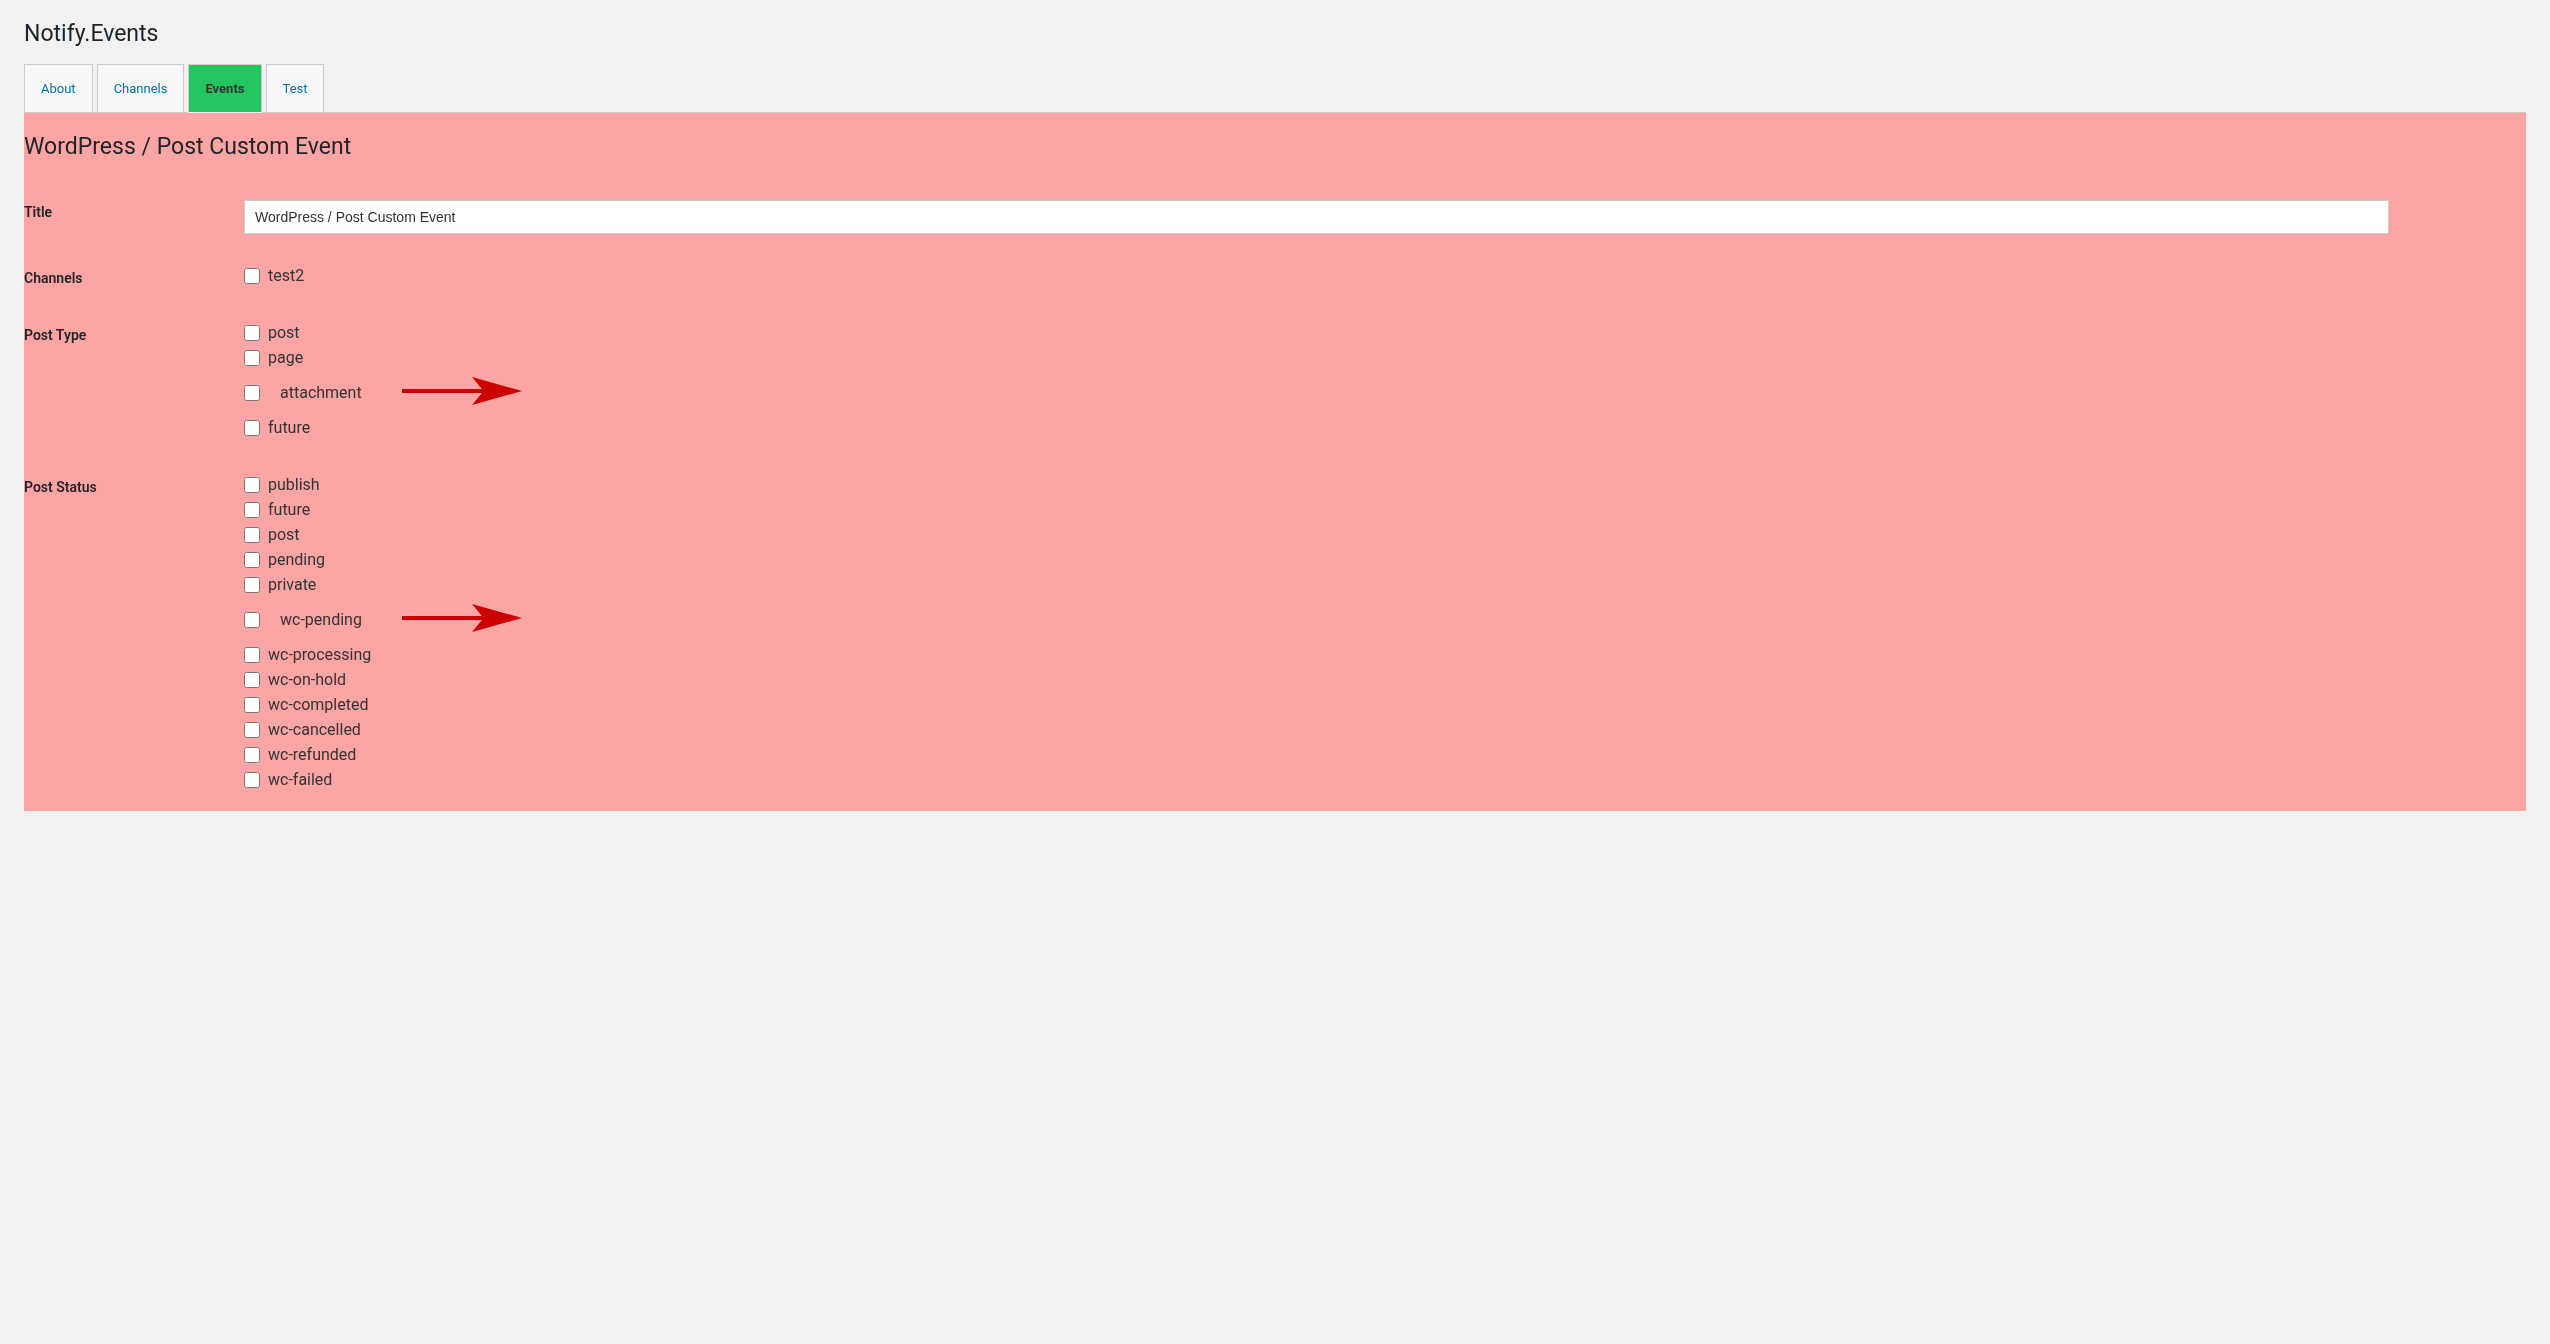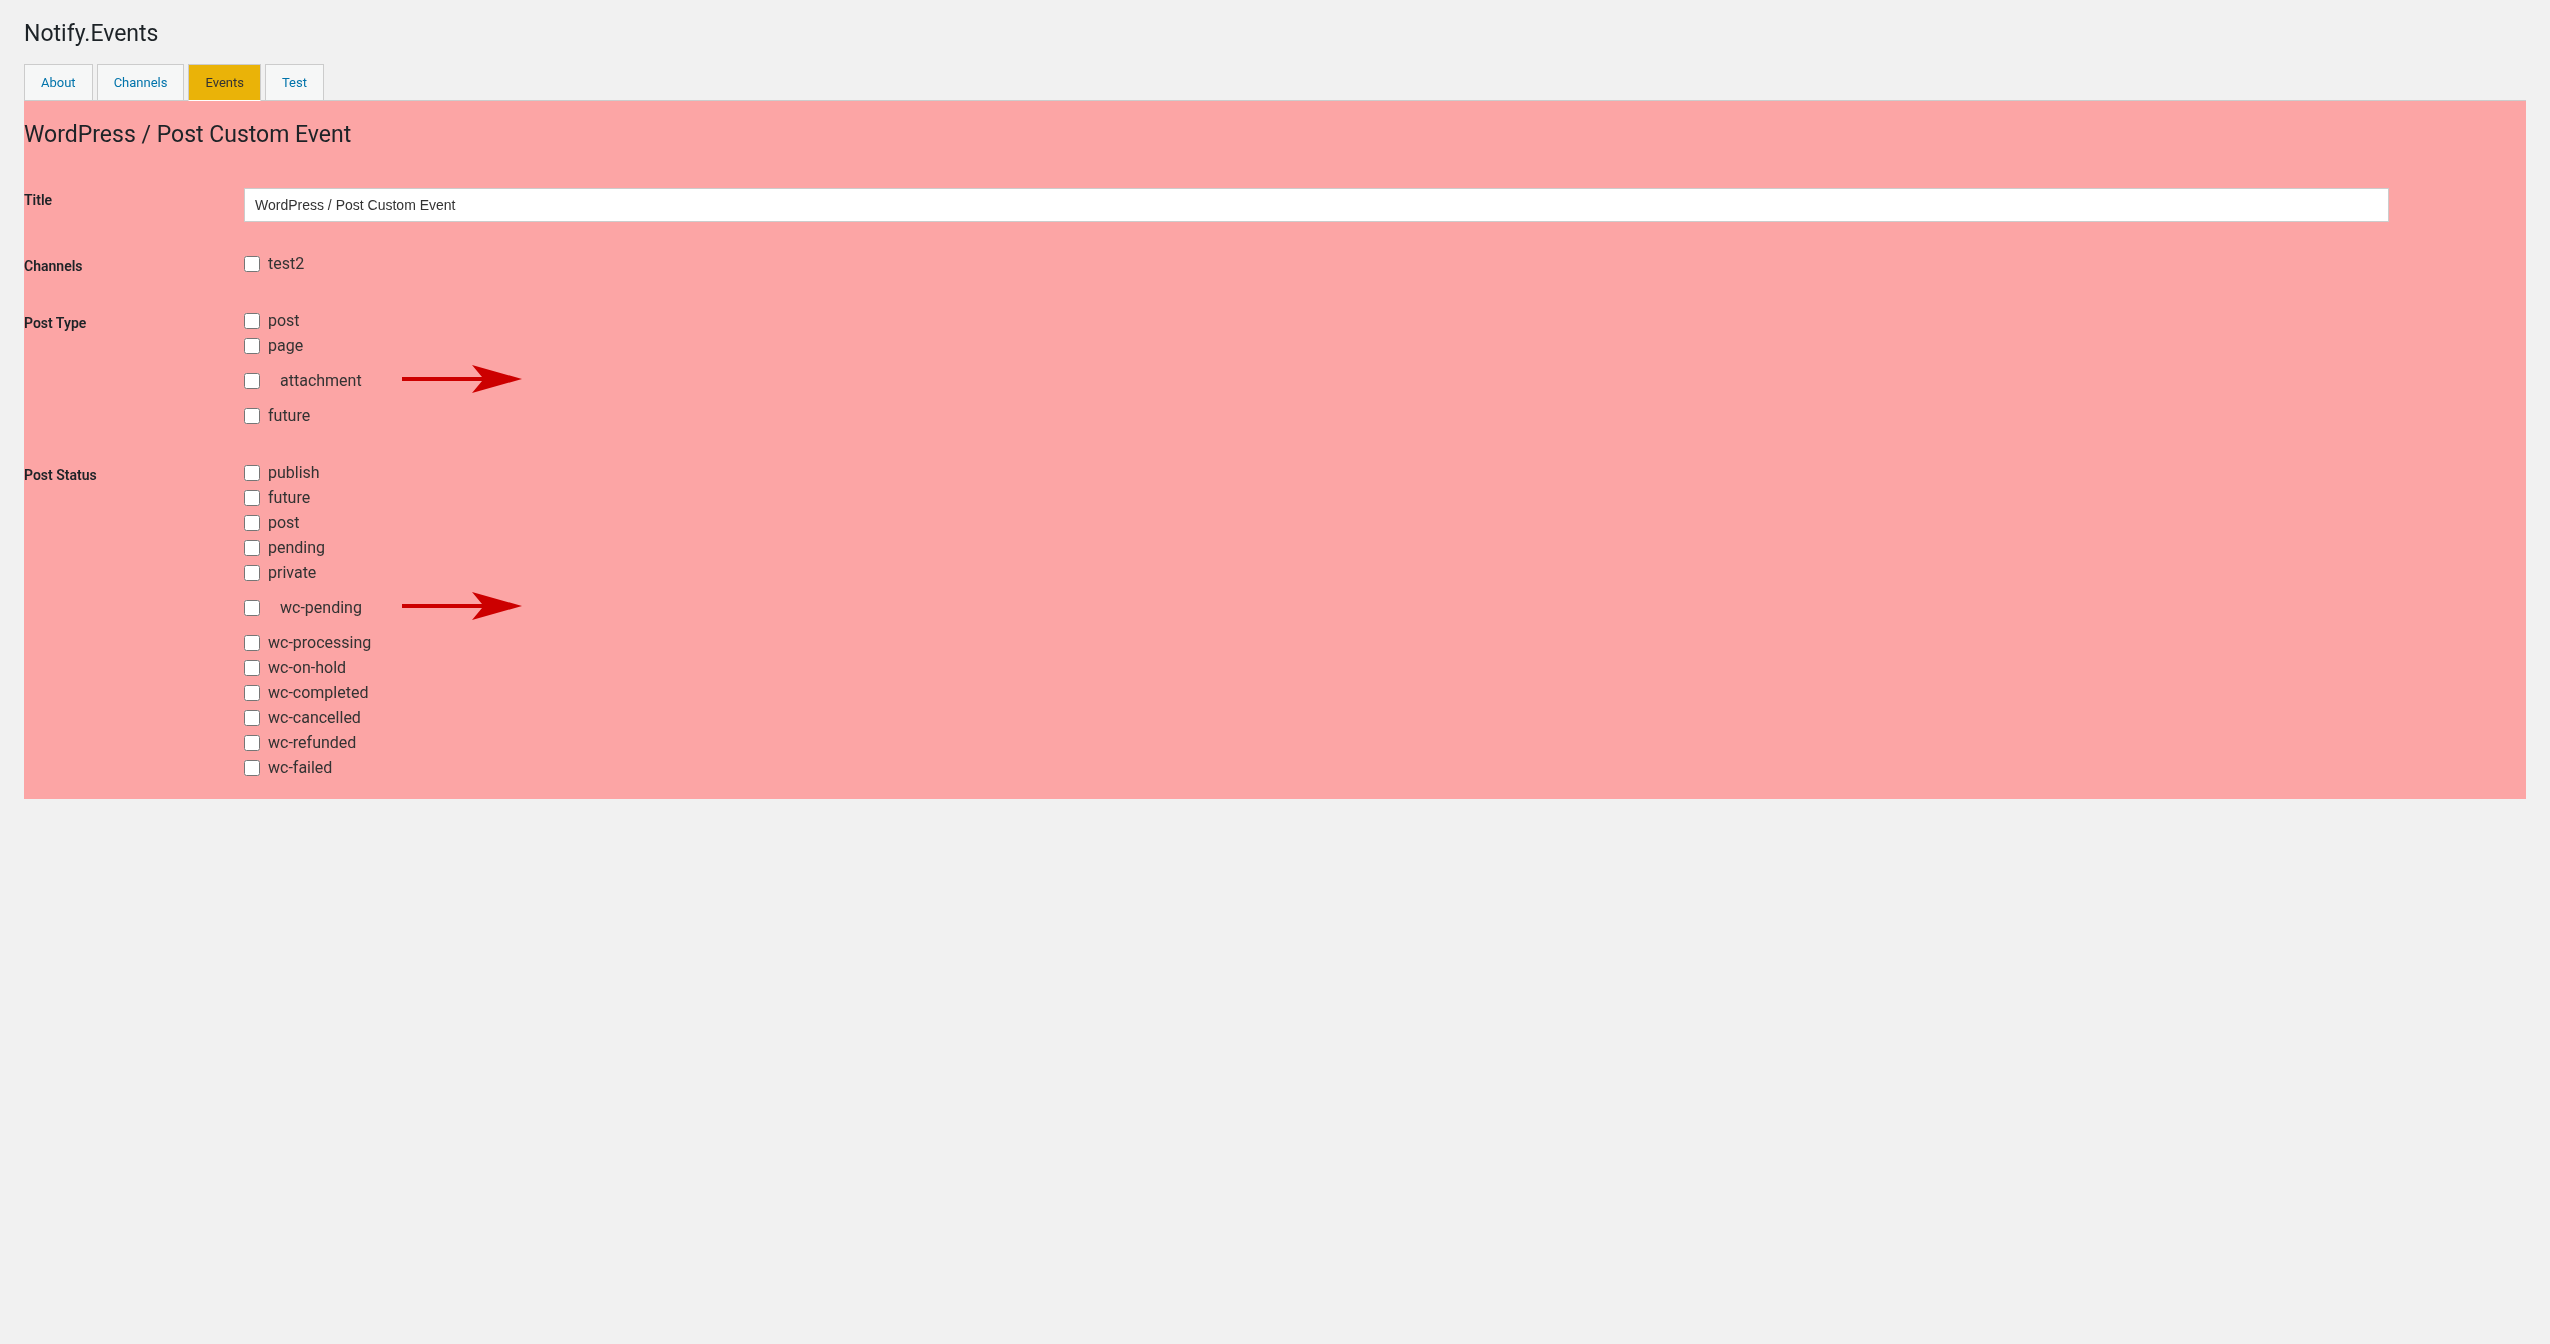--- a/index.html
+++ b/index.html
@@ -24,38 +24,38 @@
     }
 
     .tabs {
       display: flex;
       gap: 0;
       margin-bottom: 0;
       border-bottom: 1px solid #ccc;
     }
 
     .tab {
-      padding: 10px 16px;
+      padding: 16px 16px;
       border: 1px solid #ccc;
       background: #f6f7f7;
       color: #0073aa;
       cursor: pointer;
       font-size: 13px;
       margin-right: 4px;
       text-decoration: none;
       border-bottom: 1px solid #ccc;
       position: relative;
       bottom: -1px;
     }
 
     .tab.active {
-      background: #eab308;
+      background: #22c55e;
       border-bottom-color: #fff;
       color: #333;
-      font-weight: 400;
+      font-weight: 700;
     }
 
     .page-content {
       background: #fca5a5;
       padding-top: 20px;
     }
 
     .section-title {
       font-size: 23px;
       font-weight: 400;

